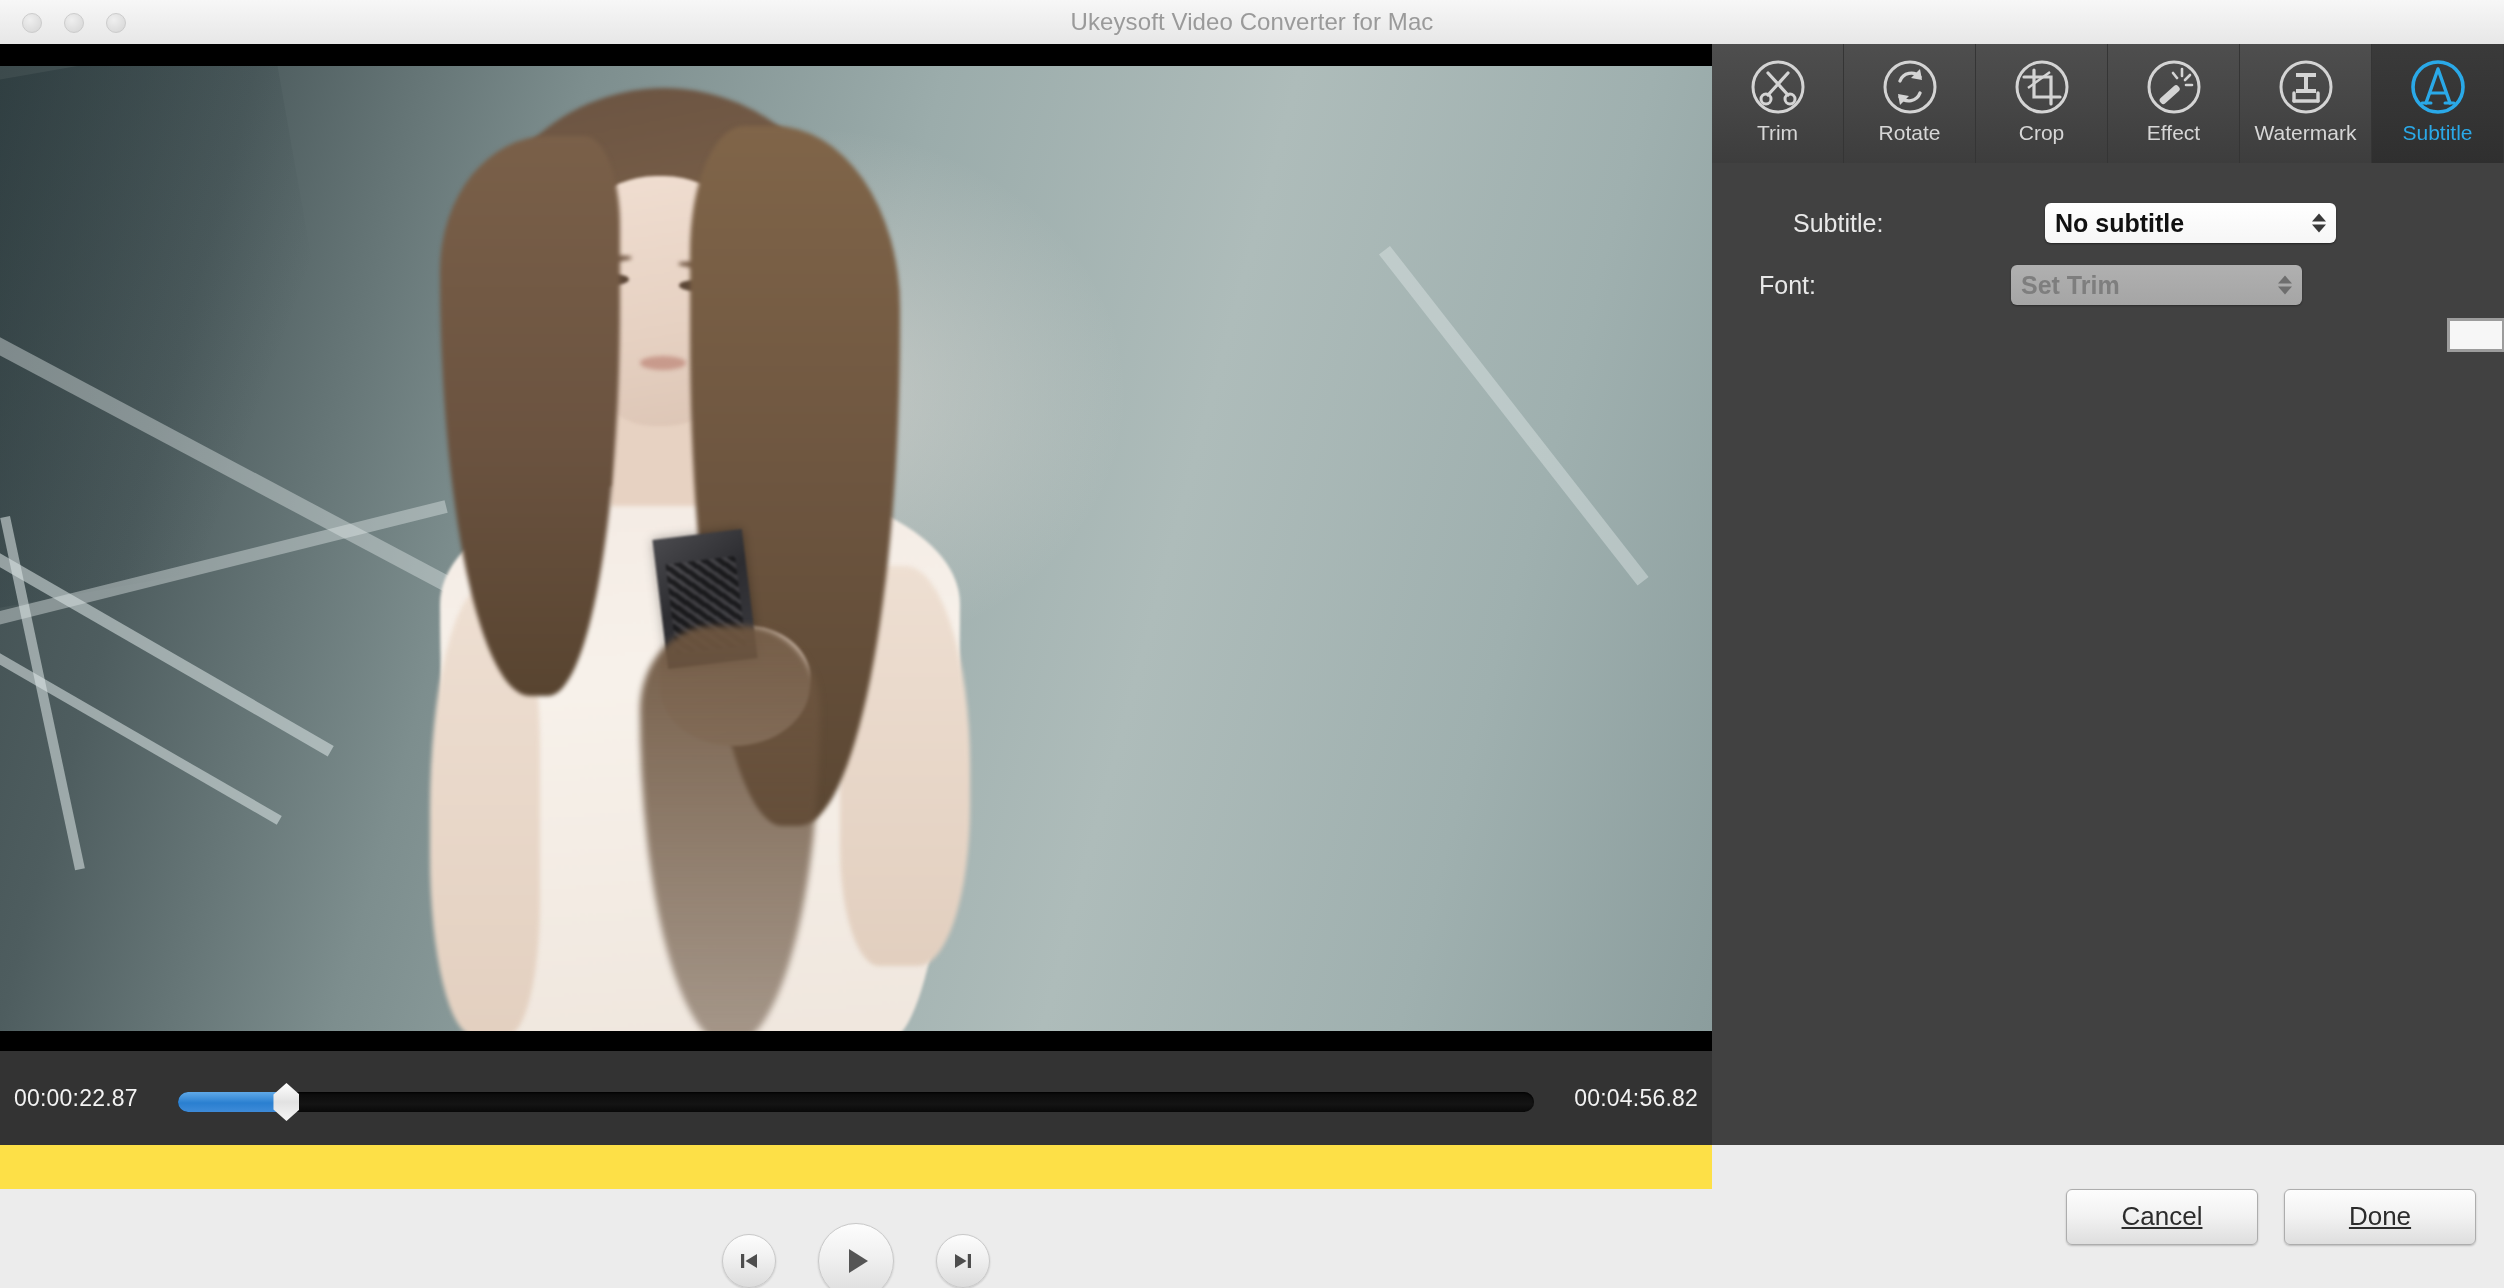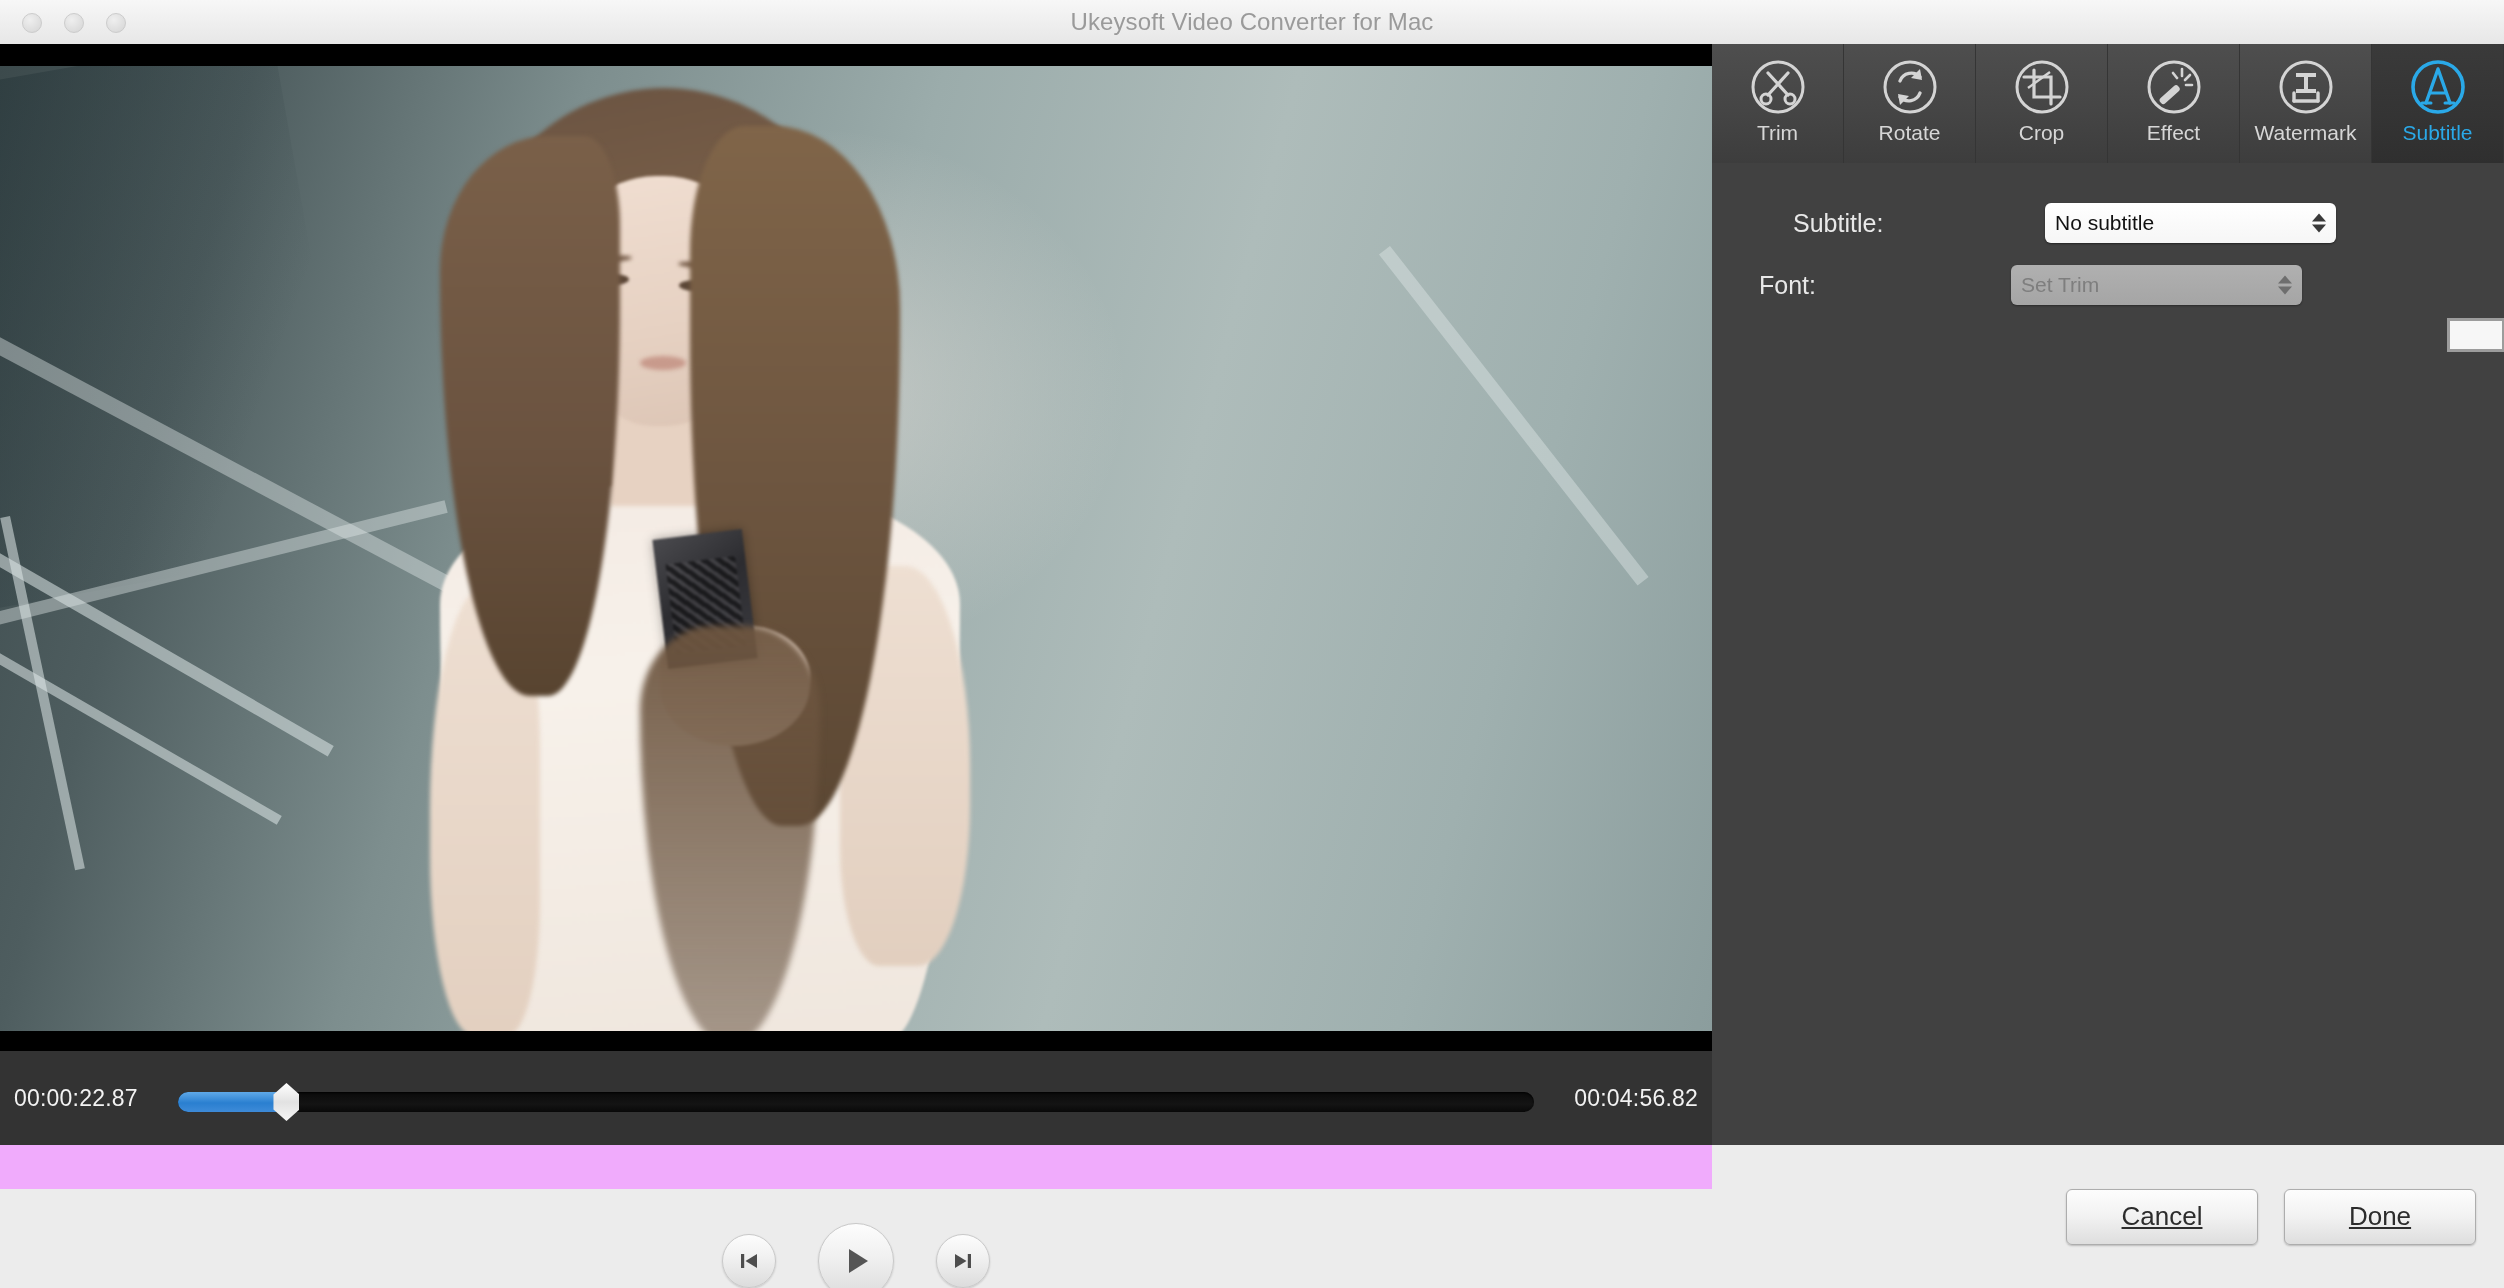--- a/index.html
+++ b/index.html
@@ -2,21 +2,21 @@
 <html><head>
 <meta charset="utf-8">
 <style>
   html,body{margin:0;padding:0;}
   body{
     width:2504px;height:1288px;overflow:hidden;
     font-family:"Liberation Sans", sans-serif;
     background:#ececec;
     -webkit-font-smoothing:antialiased;
   }
-  .app{position:relative;width:2504px;height:1288px;background:#f0abfc;}
+  .app{position:relative;width:2504px;height:1288px;background:#fde047;}
 
   
   .titlebar{
     position:absolute;left:0;top:0;width:2504px;height:44px;
     background:linear-gradient(180deg,#f7f7f7 0%,#eeeeee 55%,#e7e7e7 100%);
     border-bottom:1px solid #d2d2d2;
     display:flex;align-items:center;
   }
   .traffic{position:absolute;left:22px;top:13px;display:flex;gap:22px;}
   .light{width:20px;height:20px;border-radius:50%;
@@ -159,23 +159,24 @@
   .tab .ico{width:64px;height:64px;}
   .tab .lbl{margin-top:2px;font-size:21px;color:#d6d6d6;}
   .tab.active .lbl{color:#2aa9e8;}
 
   
   .row{position:absolute;display:flex;align-items:center;}
   .row-label{font-size:25px;color:#e8e8e8;}
   .sel{
     position:relative;box-sizing:border-box;height:40px;width:291px;
     border-radius:6px;display:flex;align-items:center;padding:0 10px;
-    font-size:21px;color:#111;
+    font-size:25px;color:#111;
     background:linear-gradient(180deg,#ffffff,#f6f6f6);
     box-shadow:0 1px 2px rgba(0,0,0,.45);
+    font-weight:bold;
   }
   .sel.disabled{
     background:linear-gradient(180deg,#b0b0b0,#a5a5a5);
     color:#7e7e7e;box-shadow:0 1px 2px rgba(0,0,0,.35);
   }
   .sel .caret{position:absolute;right:10px;top:50%;transform:translateY(-50%);
     display:flex;flex-direction:column;align-items:center;justify-content:center;gap:3px;}
   .sel .caret i{display:block;width:0;height:0;border-left:7px solid transparent;border-right:7px solid transparent;}
   .sel .caret i.up{border-bottom:8px solid #3a3a3a;}
   .sel .caret i.dn{border-top:8px solid #3a3a3a;}

